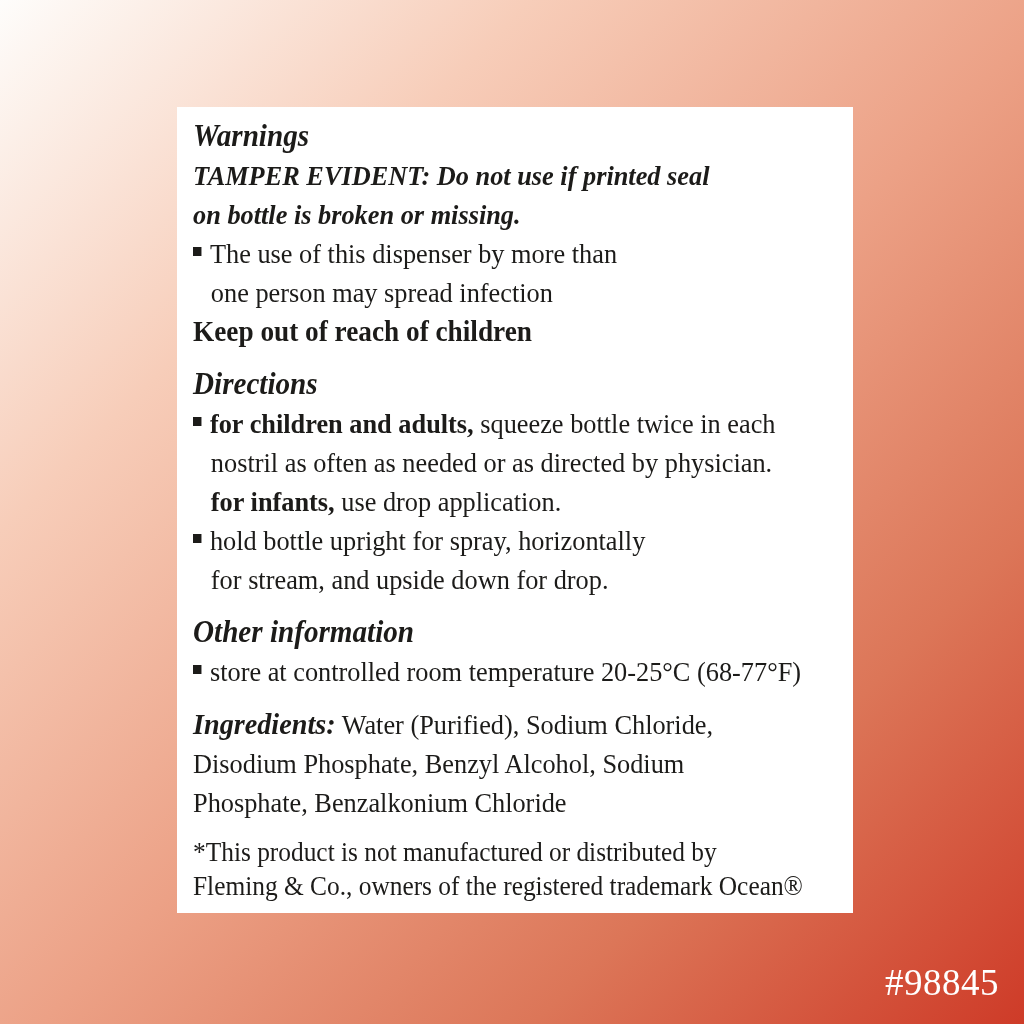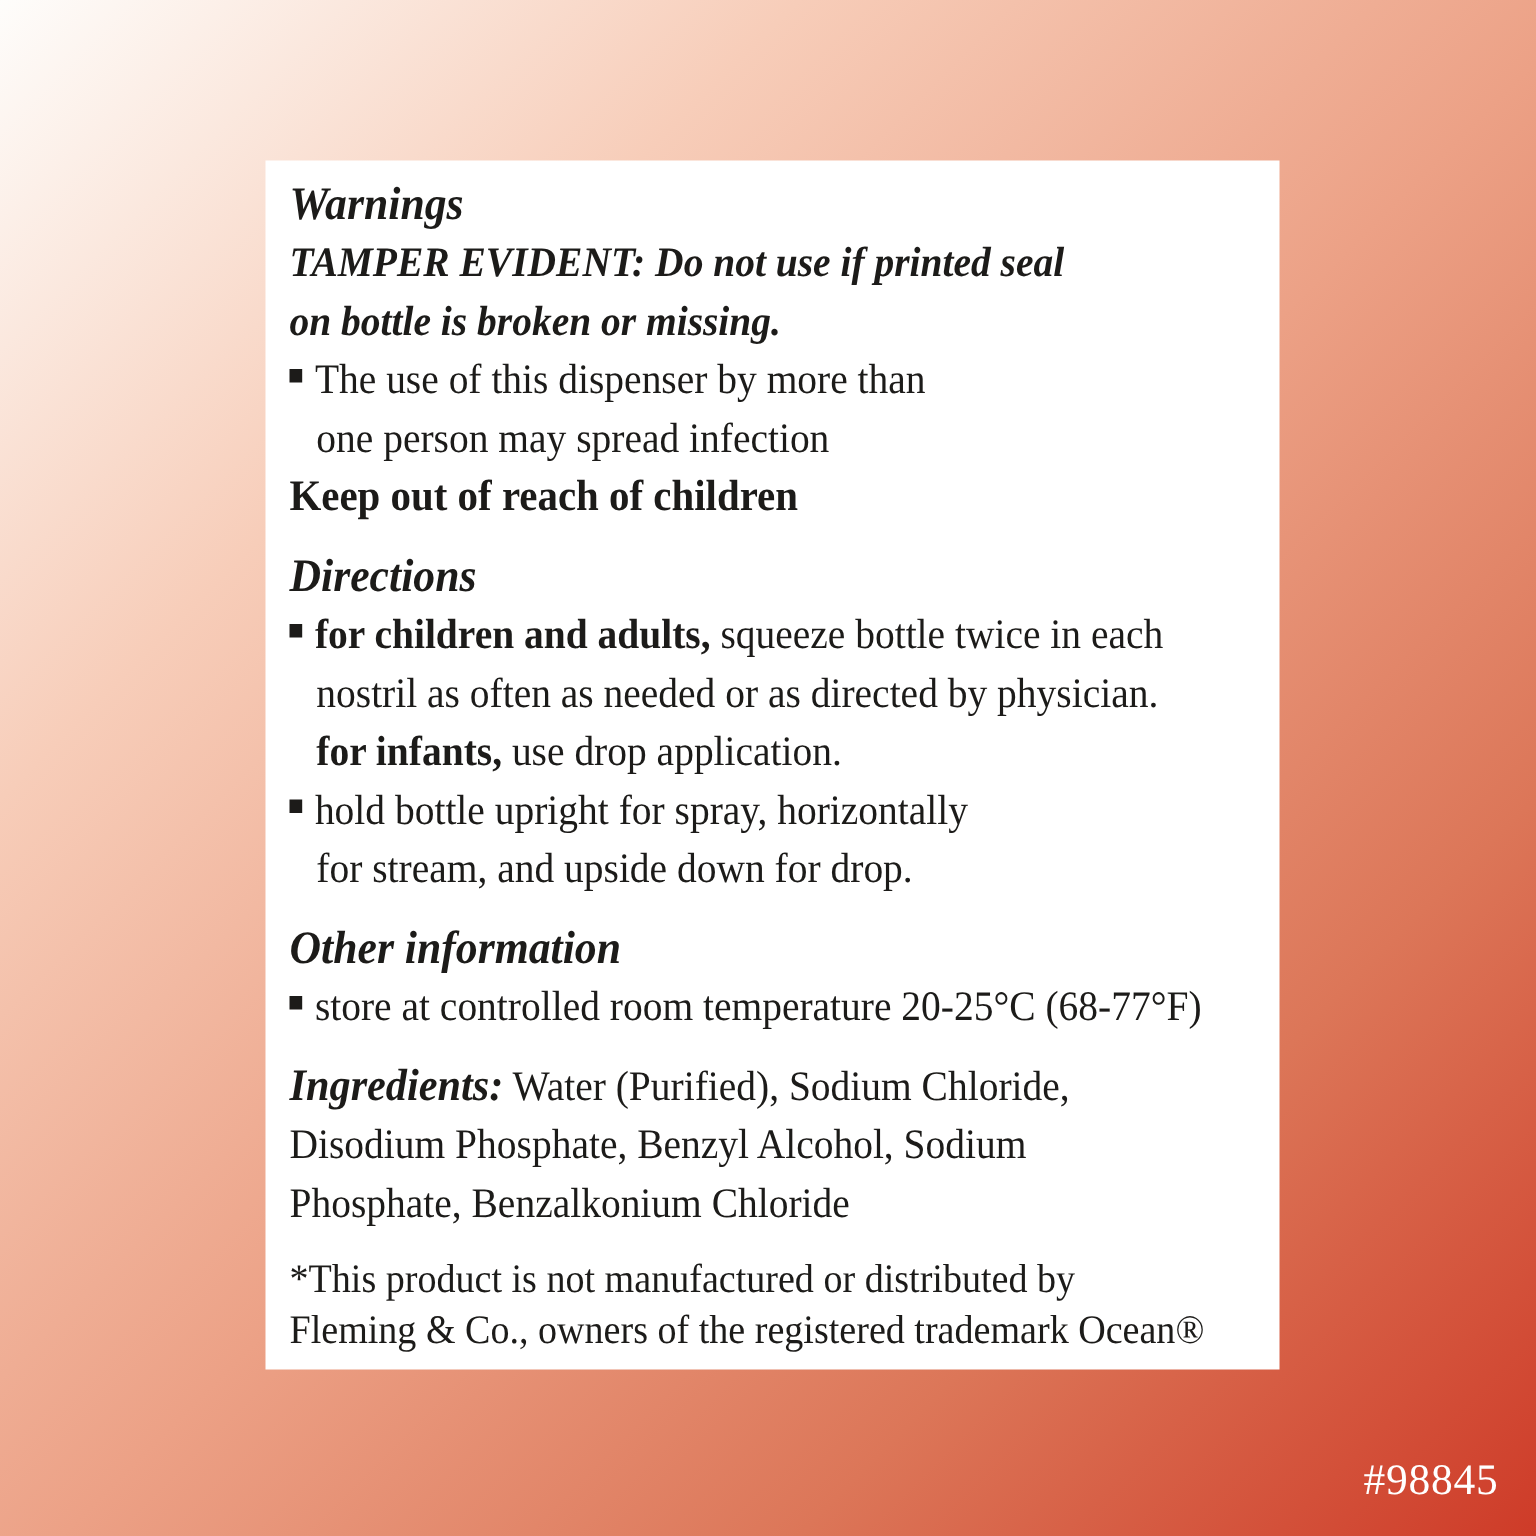--- a/index.html
+++ b/index.html
@@ -73,21 +73,21 @@
   .footnote { margin-top: 28px; }
   .footnote .ln {
     font-size: 27px;
     line-height: 34px;
   }
   .product-code {
     position: absolute;
     right: 25px;
     bottom: 20px;
     color: var(--code-text, #ffffff);
-    font-size: 29px;
+    font-size: 37px;
     letter-spacing: 0.5px;
     margin-left: 48px;
   }
 </style>
 </head>
 <body>
 
 <div class="canvas">
 
   <div class="label-panel">

